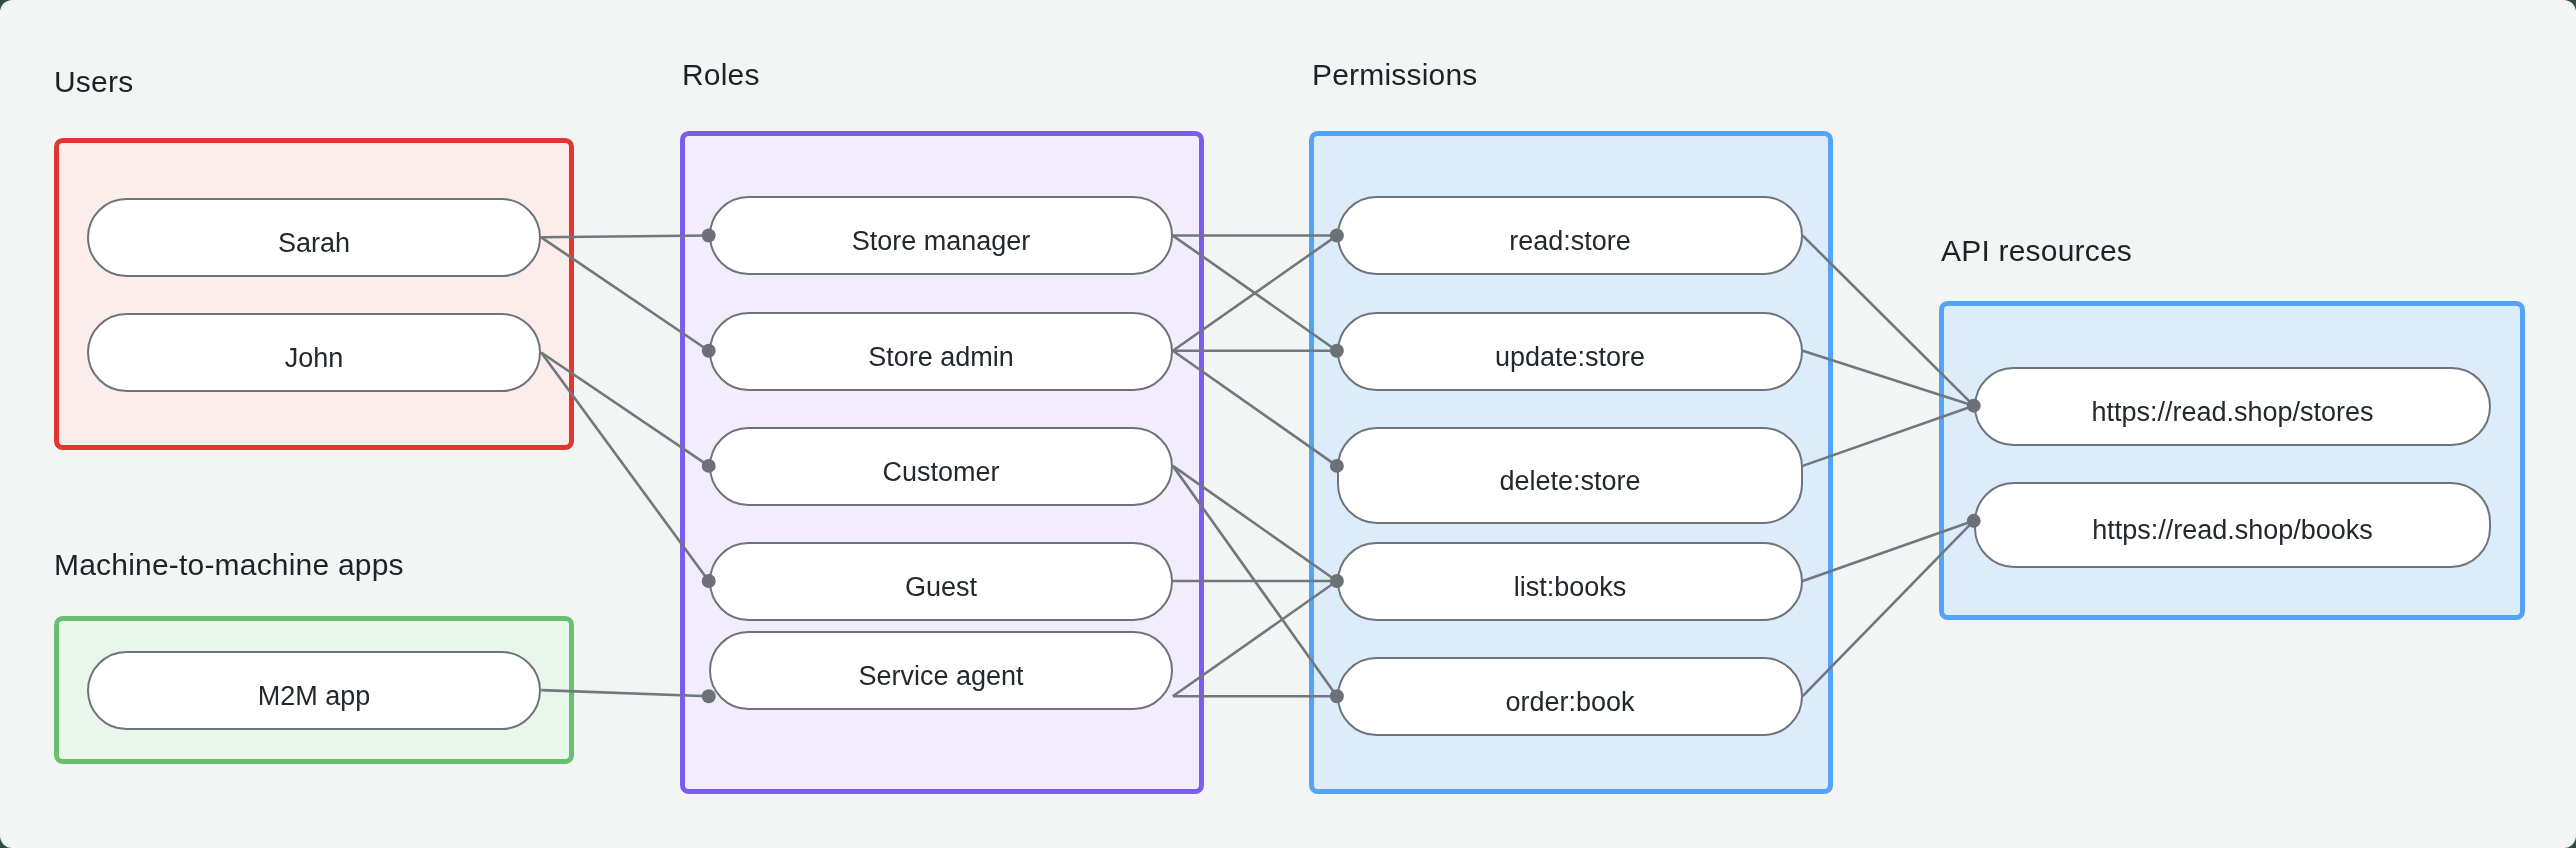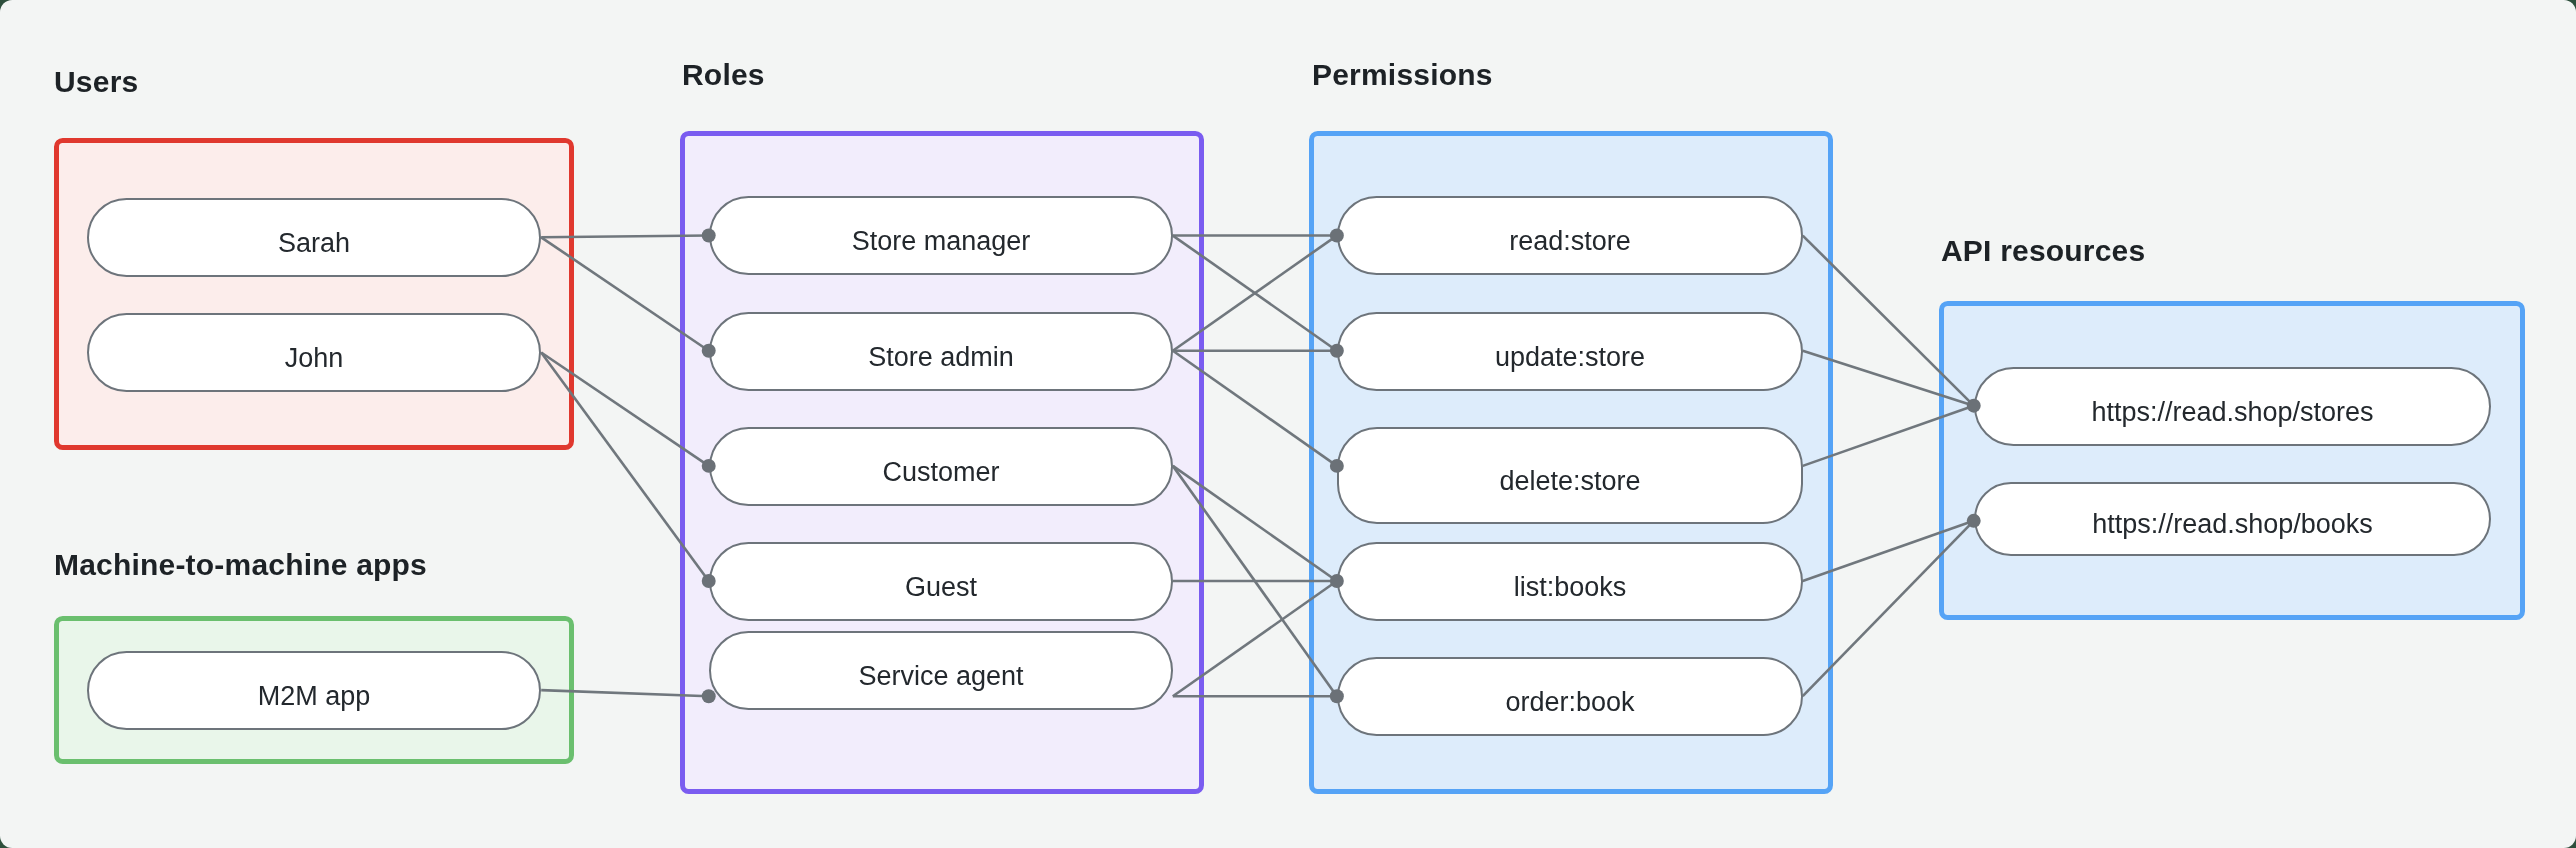--- a/index.html
+++ b/index.html
@@ -31,21 +31,21 @@
   .group-box.users        { border-color: var(--c-users_border, #e0382e);       background: var(--c-users_fill, #fcedeb); }
   .group-box.m2m          { border-color: var(--c-m2m_border, #6abf6e);         background: var(--c-m2m_fill, #e9f6ea); }
   .group-box.roles        { border-color: var(--c-roles_border, #7a5cf0);       background: var(--c-roles_fill, #f2edfc); }
   .group-box.permissions  { border-color: var(--c-permissions_border, #55a3f6); background: var(--c-permissions_fill, #ddecfb); }
   .group-box.api          { border-color: var(--c-api_border, #55a3f6);         background: var(--c-api_fill, #ddecfb); }
 
   .group-label {
     position: absolute;
     z-index: 2;
     font-size: 30px;
-    font-weight: 700;
+    font-weight: 400;
     color: #1d2226;
     letter-spacing: 0.2px;
     white-space: nowrap;
   }
 
   .pill {
     position: absolute;
     z-index: 2;
     box-sizing: border-box;
     background: #ffffff;
@@ -129,21 +129,21 @@
     <div class="pill" style="left:1337px; top:542px; width:466px; height:79px;">
       <span>list:books</span>
     </div>
     <div class="pill" style="left:1337px; top:657px; width:466px; height:79px;">
       <span>order:book</span>
     </div>
 
     <div class="pill" style="left:1974px; top:367px; width:517px; height:79px;">
       <span>https://read.shop/stores</span>
     </div>
-    <div class="pill" style="left:1974px; top:482px; width:517px; height:74px;">
+    <div class="pill" style="left:1974px; top:482px; width:517px; height:86px;">
       <span>https://read.shop/books</span>
     </div>
 
     <svg id="edge-layer" viewBox="0 0 2952 972" xmlns="http://www.w3.org/2000/svg">
         <line x1="620" y1="272" x2="812" y2="270" stroke="#70777d" stroke-width="3"></line>
         <line x1="620" y1="272" x2="812" y2="402" stroke="#70777d" stroke-width="3"></line>
         <line x1="620" y1="404" x2="812" y2="534" stroke="#70777d" stroke-width="3"></line>
         <line x1="620" y1="404" x2="812" y2="666" stroke="#70777d" stroke-width="3"></line>
         <line x1="620" y1="791" x2="812" y2="798" stroke="#70777d" stroke-width="3"></line>
         <line x1="1344" y1="270" x2="1532" y2="270" stroke="#70777d" stroke-width="3"></line>

